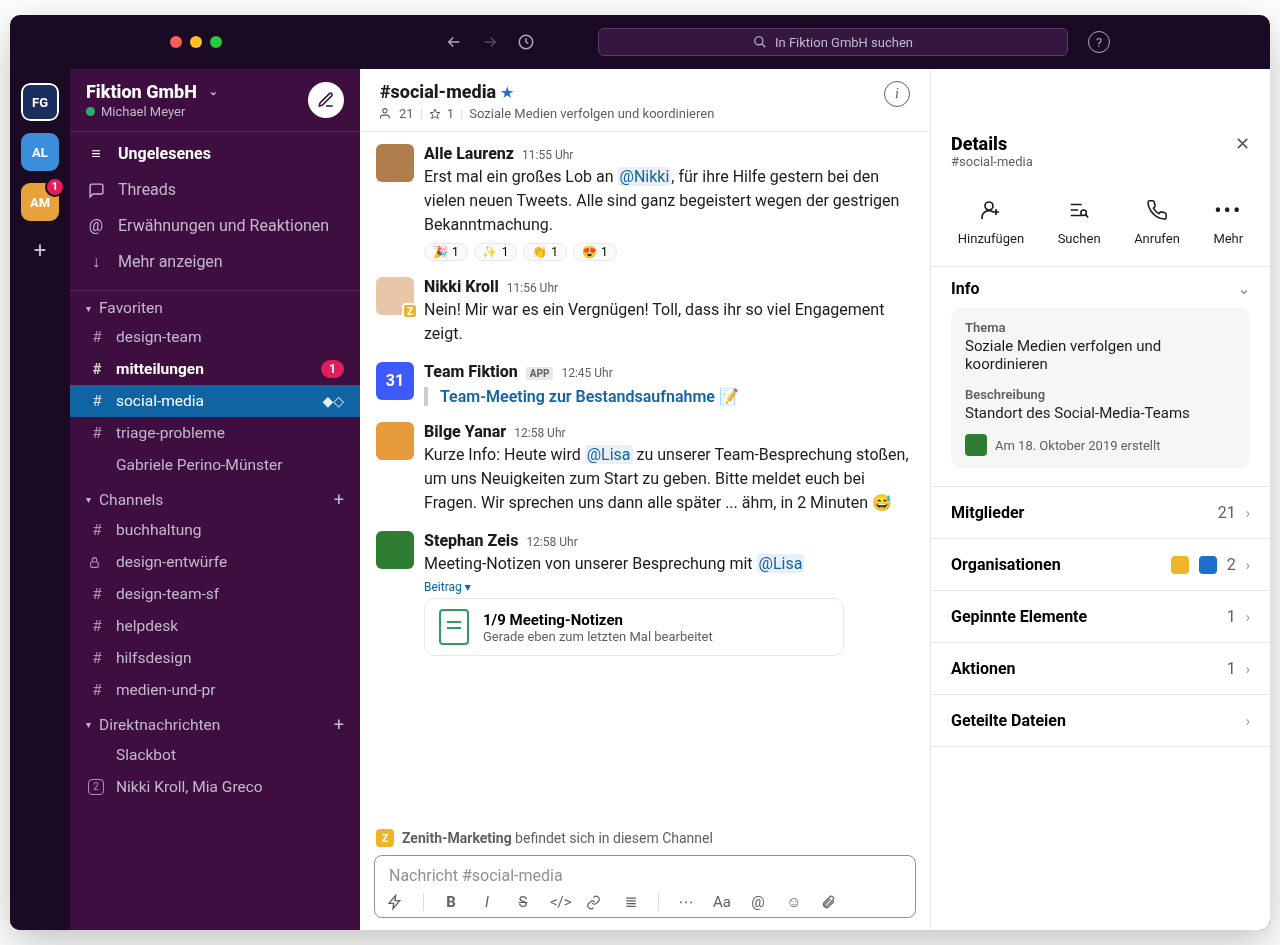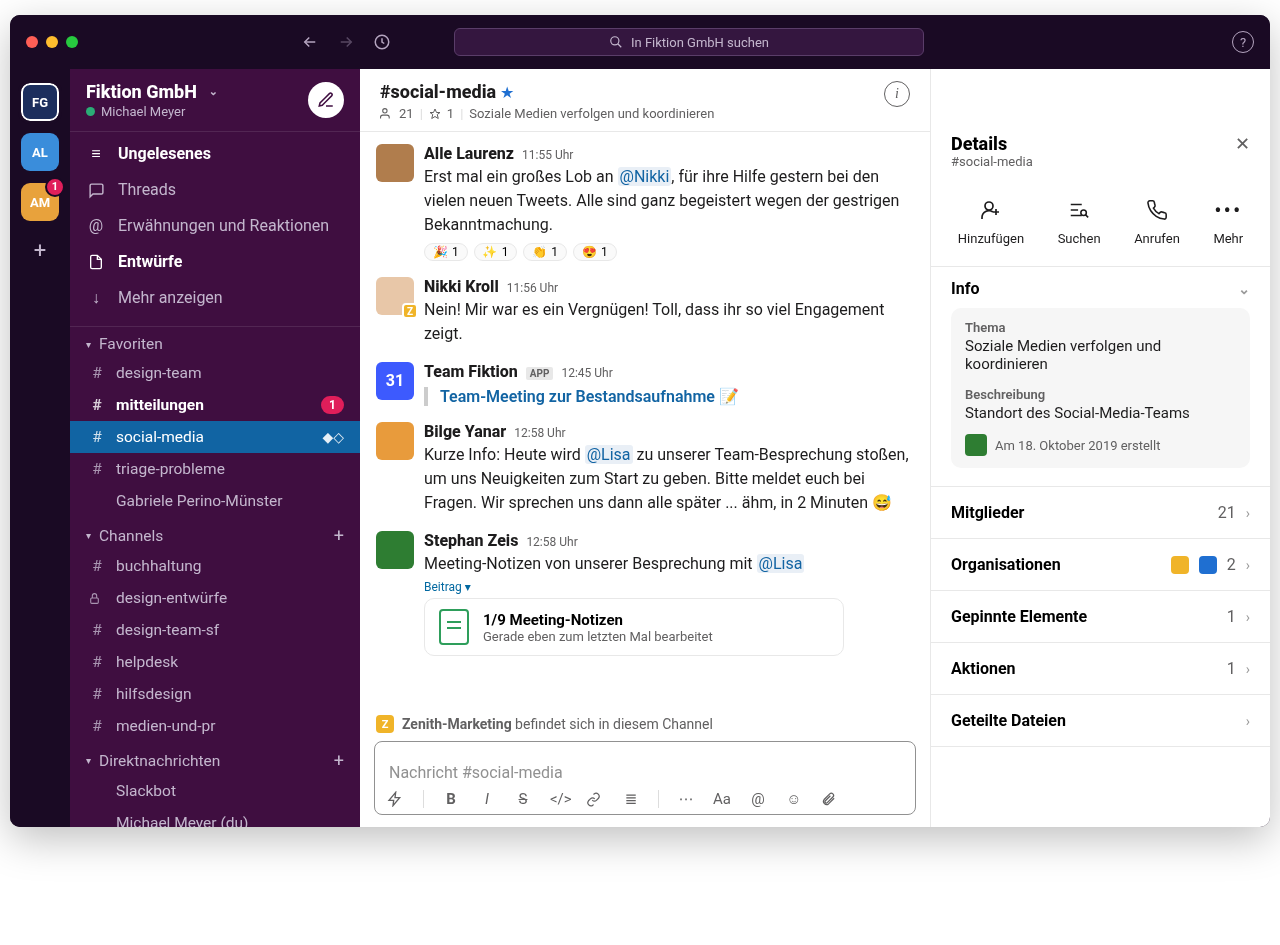--- a/index.html
+++ b/index.html
@@ -1,17 +1,17 @@
 <!DOCTYPE html>
 <html><head>
 <meta charset="utf-8">
 <style>
 * { margin:0; padding:0; box-sizing:border-box; font-family:-apple-system,BlinkMacSystemFont,"Segoe UI",Roboto,"Helvetica Neue",Arial,sans-serif; }
 body { background:#fff; width:1280px; height:945px; overflow:hidden; }
-.window { width:1260px; height:812px; margin:15px auto; background:#1a0a24; border-radius:10px; box-shadow:0 12px 40px rgba(0,0,0,.25); overflow:hidden; display:flex; flex-direction:column; position:relative; }
+.window { width:1260px; height:915px; margin:15px auto; background:#1a0a24; border-radius:10px; box-shadow:0 12px 40px rgba(0,0,0,.25); overflow:hidden; display:flex; flex-direction:column; position:relative;align-items:center; }
 
 
 .titlebar { height:54px; background:#1a0a24; display:flex; align-items:center; padding:0 16px; gap:20px; }
 .traffic { display:flex; gap:8px; }
 .dot { width:12px; height:12px; border-radius:50%; }
 .r { background:#ff5f56; } .y{ background:#ffbd2e; } .g{ background:#27c93f; }
 .navbtns { display:flex; gap:12px; margin-left:200px; }
 .navbtn { width:24px; height:24px; color:#b4a4bf; cursor:pointer; display:flex; align-items:center; justify-content:center; }
 .search { flex:0 0 470px; height:28px; background:#34163f; border:1px solid #5a3d69; border-radius:6px; display:flex; align-items:center; justify-content:center; color:#c3b6cd; font-size:13px; gap:8px; margin-left:40px; }
 .help-icon { width:22px; height:22px; border:1.5px solid #b4a4bf; border-radius:50%; color:#b4a4bf; font-size:13px; display:flex; align-items:center; justify-content:center; margin-left:auto; }
@@ -81,21 +81,21 @@
 .attach-card { border:1px solid #e8e8e8; border-radius:10px; padding:10px 14px; margin-top:4px; display:flex; gap:14px; align-items:center; max-width:420px; }
 .doc-icon { width:30px; height:36px; border:2px solid #2e9e5b; border-radius:4px; position:relative; }
 .doc-icon::before,.doc-icon::after{ content:''; position:absolute; left:6px; right:6px; height:2px; background:#2e9e5b; }
 .doc-icon::before{ top:10px; } .doc-icon::after{ top:16px; }
 .attach-title { font-weight:700; font-size:15px; }
 .attach-sub { font-size:13px; color:#616061; }
 
 .org-note { display:flex; align-items:center; gap:8px; padding:6px 16px 8px; font-size:14px; color:#616061; }
 .org-badge { width:18px; height:18px; background:#f0b429; border-radius:4px; color:#fff; font-size:11px; font-weight:700; display:flex; align-items:center; justify-content:center; }
 
-.composer { margin:0 14px 12px; border:1px solid #919191; border-radius:8px; padding:17px 12px 6px; }
+.composer { margin:0 14px 12px; border:1px solid #919191; border-radius:8px; padding:6px 12px 6px; }
 .compose-input { width:100%; border:none; outline:none; font-size:16px; padding:4px 2px 8px; color:#1d1c1d; }
 .compose-input::placeholder { color:#919191; }
 .toolbar { display:flex; gap:18px; align-items:center; color:#616061; font-size:15px; }
 .tb { cursor:pointer; width:18px; text-align:center; }
 .tb.sep { width:1px; height:18px; background:#ddd; }
 
 
 .details { width:340px; border-left:1px solid #e8e8e8; background:#fff; display:flex; flex-direction:column; overflow-y:auto; }
 .details-head { padding:16px 20px 12px; display:flex; align-items:flex-start;margin-top:48px; }
 .details-title { font-weight:800; font-size:18px; }
@@ -207,29 +207,20 @@
               <svg width="17" height="17" viewBox="0 0 24 24" fill="none" stroke="currentColor" stroke-width="2">
                 <path d="M21 15a2 2 0 01-2 2H7l-4 4V5a2 2 0 012-2h14a2 2 0 012 2z"></path>
               </svg>
             </span>
             <span>Threads</span>
           </div>
         <div class="nav-item">
             <span class="nav-icon">@</span>
             <span>Erwähnungen und Reaktionen</span>
           </div>
-        <div class="nav-item bold">
-            <span class="nav-icon">
-              <svg width="16" height="16" viewBox="0 0 24 24" fill="none" stroke="currentColor" stroke-width="2">
-                <path d="M14 2H6a2 2 0 00-2 2v16a2 2 0 002 2h12a2 2 0 002-2V8z"></path>
-                <path d="M14 2v6h6"></path>
-              </svg>
-            </span>
-            <span>Entwürfe</span>
-          </div>
         <div class="nav-item">
             <span class="nav-icon">↓</span>
             <span>Mehr anzeigen</span>
           </div>
       </div>
 
       <div style="border-top:1px solid rgba(255,255,255,.1);margin-top:6px"></div>
 
       <div class="sec-head">
           <span class="caret">▾</span>
@@ -294,24 +285,20 @@
         </div>
 
       <div class="sec-head">
           <span class="caret">▾</span>
           <span>Direktnachrichten</span>
           <span class="sec-plus">+</span>
         </div>
       <div class="chan">
           <span class="chan-prefix"><span class="green-dot"></span></span>
           <span>Slackbot</span>
-        </div>
-      <div class="chan">
-          <span class="chan-prefix"><span class="green-dot"></span></span>
-          <span>Michael Meyer (du)</span>
         </div>
       <div class="chan">
           <span class="chan-prefix">
             <span class="dm-count">2</span>
           </span>
           <span>Nikki Kroll, Mia Greco</span>
         </div>
     </div>
 
     <div class="main">

